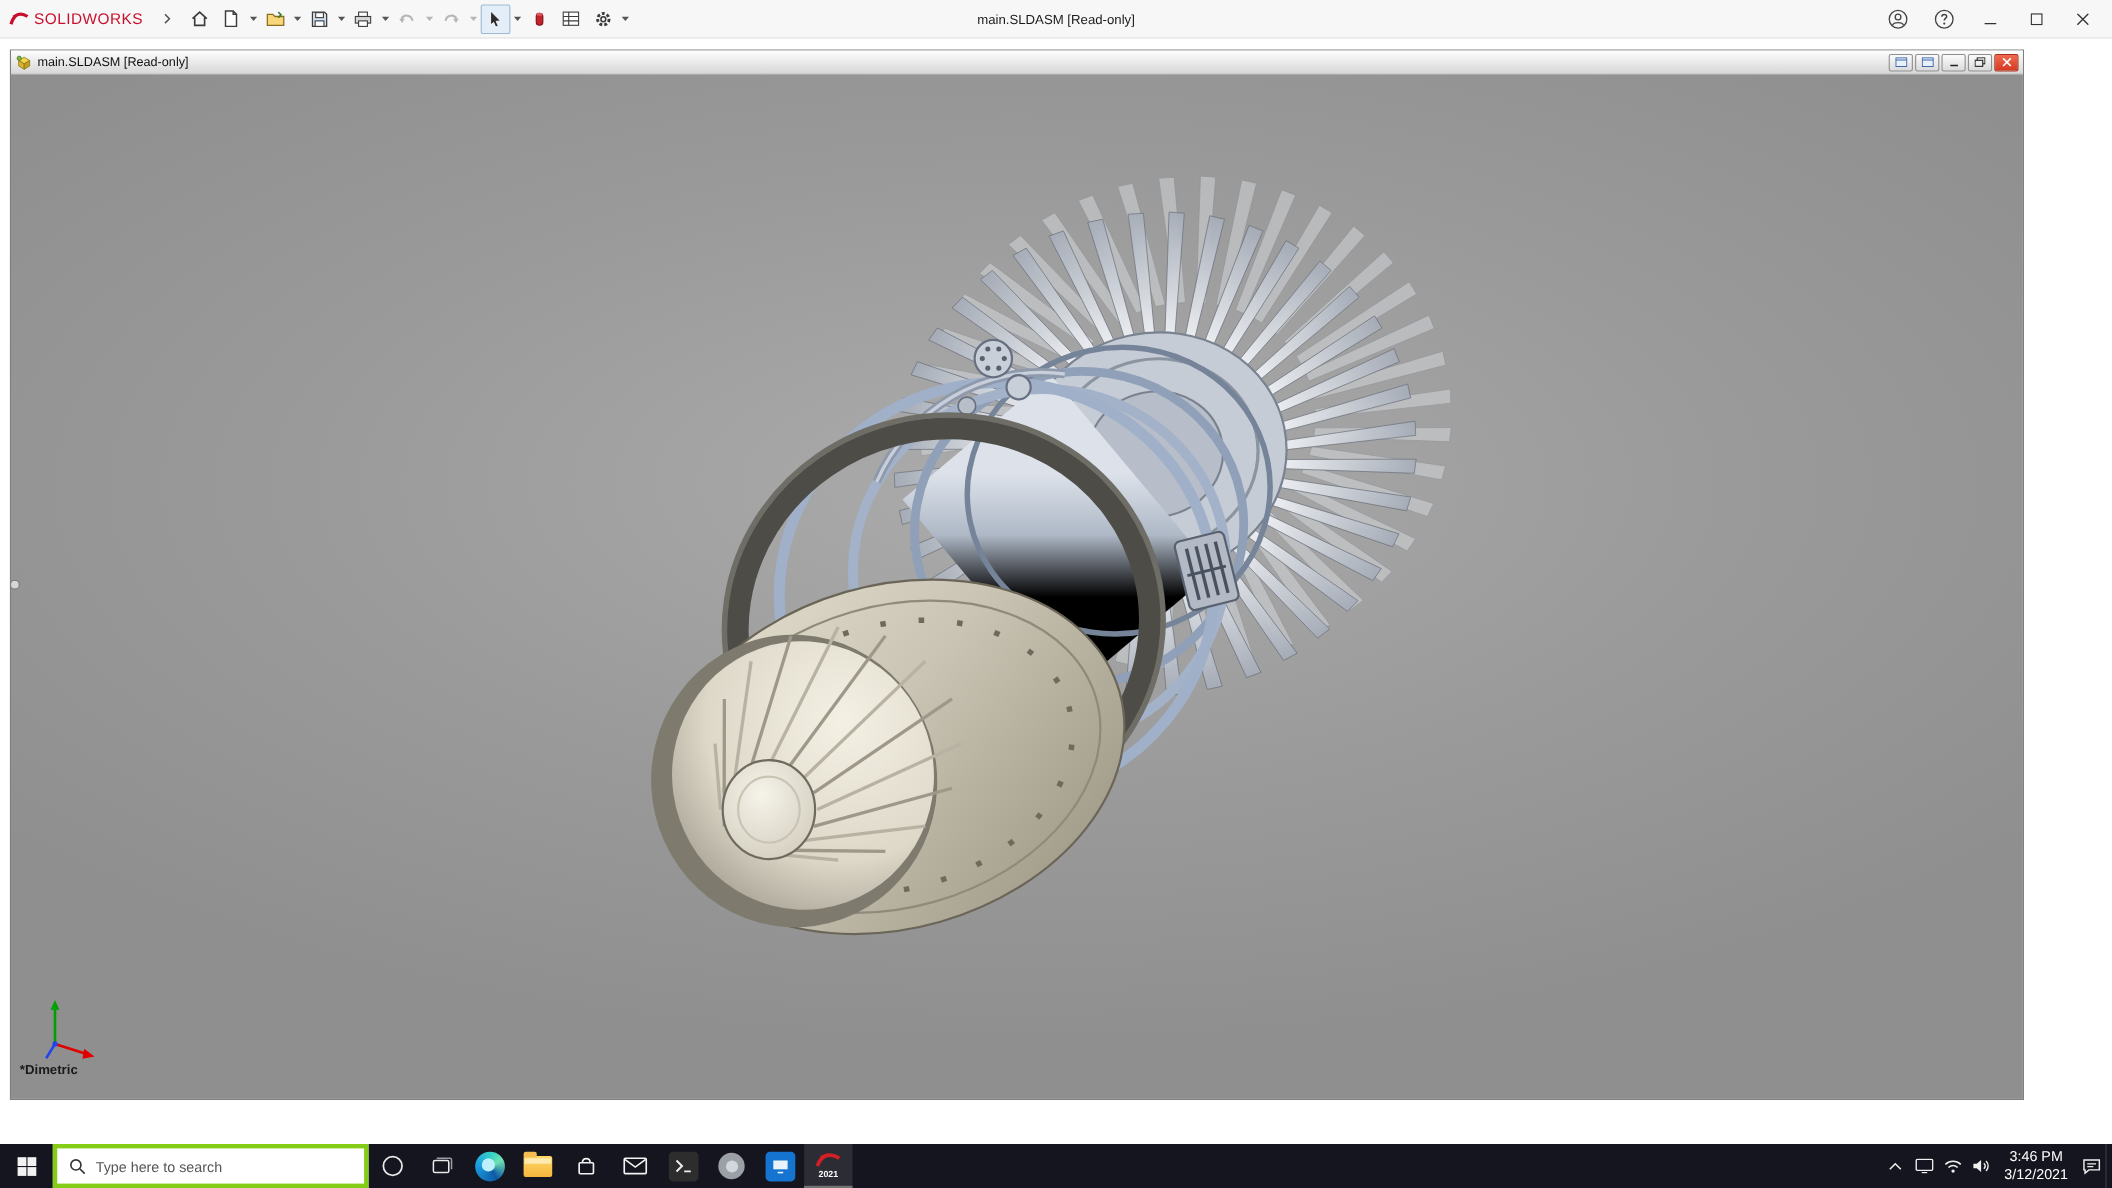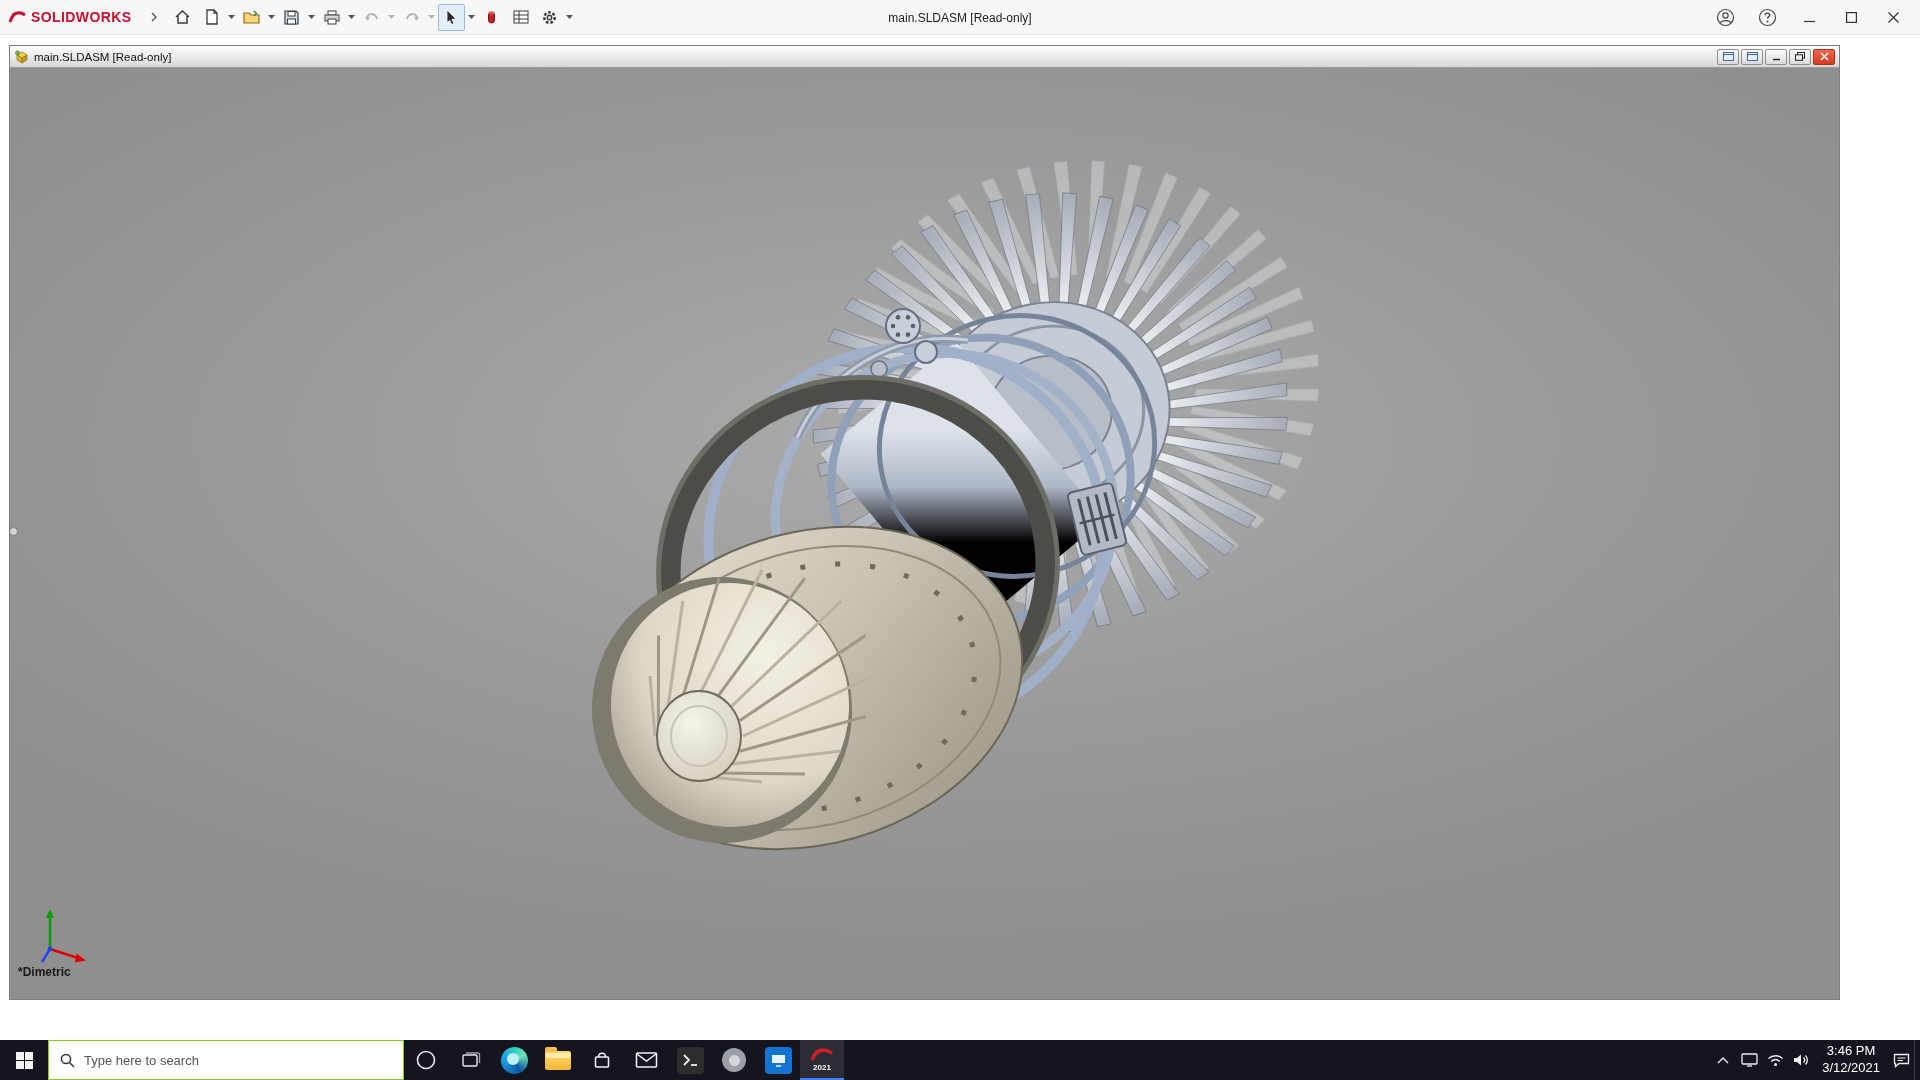--- a/index.html
+++ b/index.html
@@ -2,21 +2,21 @@
 <html><head>
 <meta charset="utf-8">
 <style>
 *{margin:0;padding:0;box-sizing:border-box}
 html,body{width:1920px;height:1080px;overflow:hidden;font-family:"Liberation Sans",sans-serif;background:#fff}
 .abs{position:absolute}
 
 
 .appbar{position:absolute;top:0;left:0;right:0;height:35px;background:#f7f7f7;border-bottom:1px solid #e2e2e2;display:flex;align-items:center;padding:0 6px;z-index:30}
 .logo{display:flex;align-items:center;gap:3px;margin:0 8px 0 2px}
-.logo-text{color:#c8102e;font-weight:bold;font-size:14px;letter-spacing:.4px}
+.logo-text{color:#c8102e;font-weight:normal;font-size:14px;letter-spacing:.4px}
 .tgroup{display:flex;align-items:center}
 .tbtn{width:27px;height:27px;display:flex;align-items:center;justify-content:center;border-radius:2px;margin:0 1px}
 .tbtn svg{display:block}
 .tbtn.sel{border:1px solid #9db9d6;background:#e4eef8}
 .drop{width:11px;height:27px;display:flex;align-items:center;justify-content:center}
 .app-title{position:absolute;left:50%;top:0;height:35px;display:flex;align-items:center;transform:translateX(-50%);font-size:12px;color:#1a1a1a}
 .winctl{margin-left:auto;display:flex;align-items:center}
 .winctl .wbtn{width:42px;height:35px;display:flex;align-items:center;justify-content:center}
 
 
@@ -30,25 +30,25 @@
 .viewport{flex:1;position:relative;background:radial-gradient(ellipse 65% 55% at 50% 40%, #ababab 0%, #9a9a9a 55%, #8f8f8f 100%);overflow:hidden}
 #engine-svg{position:absolute;inset:0;width:100%;height:100%}
 .orientation{position:absolute;left:8px;bottom:20px;font-size:12px;font-weight:bold;color:#1a1a1a;z-index:5}
 .side-tab{position:absolute;left:-1px;top:459px;width:9px;height:9px;border:1px solid #7a7a7a;border-radius:50%;background:#d6d6d6;z-index:5}
 
 
 .taskbar{position:absolute;left:0;right:0;bottom:0;height:40px;background:#15151f;display:flex;align-items:stretch;z-index:40}
 .startbtn{width:48px;display:flex;align-items:center;justify-content:center}
 .winlogo{display:grid;grid-template-columns:8px 8px;grid-template-rows:8px 8px;gap:1px}
 .winlogo span{background:#f2f2f2}
-.searchbox{width:356px;background:#fff;border:1px solid #84cc16;display:flex;align-items:center;gap:9px;padding:0 11px}
+.searchbox{width:287px;background:#fff;border:4px solid #84cc16;display:flex;align-items:center;gap:9px;padding:0 11px}
 .searchbox input{border:none;outline:none;background:transparent;font-size:13px;flex:1;color:#111;font-family:"Liberation Sans",sans-serif}
 .searchbox input::placeholder{color:#555}
 .tbicon{width:44px;display:flex;align-items:center;justify-content:center;position:relative}
-.tbicon.active{background:rgba(255,255,255,.10);border-bottom:2px solid #3b82f6}
+.tbicon.active{background:rgba(255,255,255,.10);border-bottom:2px solid #737373}
 .icon-edge{width:27px;height:27px;border-radius:50%;background:conic-gradient(from 150deg,#0c59a4,#1b9de2 35%,#35d1c5 60%,#6fe3b0 75%,#0c59a4);position:relative}
 .icon-edge:after{content:"";position:absolute;left:6px;top:6px;width:12px;height:12px;border-radius:50%;background:#bdeffd}
 .icon-folder{width:26px;height:19px;background:linear-gradient(#ffd967,#f5b63e);border-radius:2px;position:relative}
 .icon-folder:before{content:"";position:absolute;top:-4px;left:0;width:12px;height:5px;background:#f3bd52;border-radius:2px 2px 0 0}
 .icon-folder:after{content:"";position:absolute;top:2px;left:1px;right:1px;height:5px;background:#fdeab0;border-radius:1px}
 .tile{width:27px;height:27px;border-radius:4px;display:flex;align-items:center;justify-content:center}
 .tile.dark{background:#2d2d2d}
 .tile.blue{background:#1674d1}
 .graycirc{width:24px;height:24px;border-radius:50%;background:#9aa0a6;display:flex;align-items:center;justify-content:center}
 .graycirc i{width:11px;height:11px;border-radius:50%;background:#d3d7db;display:block}

